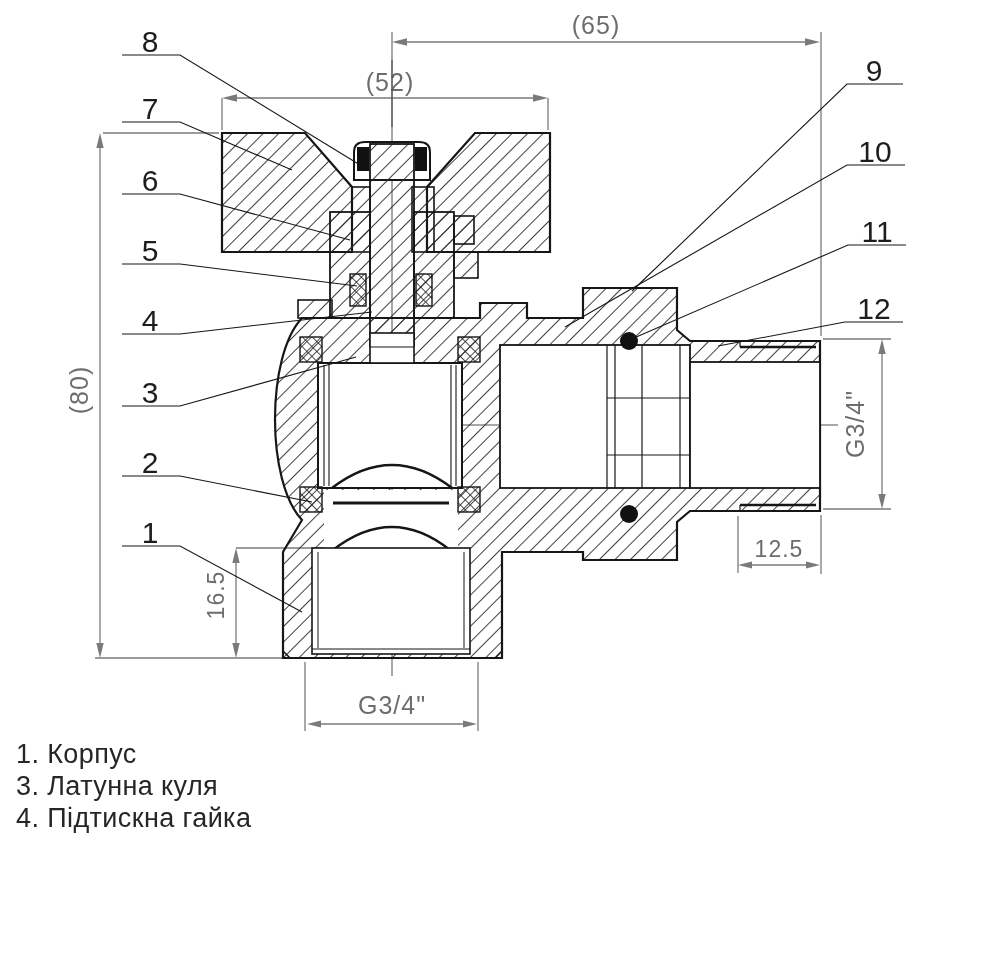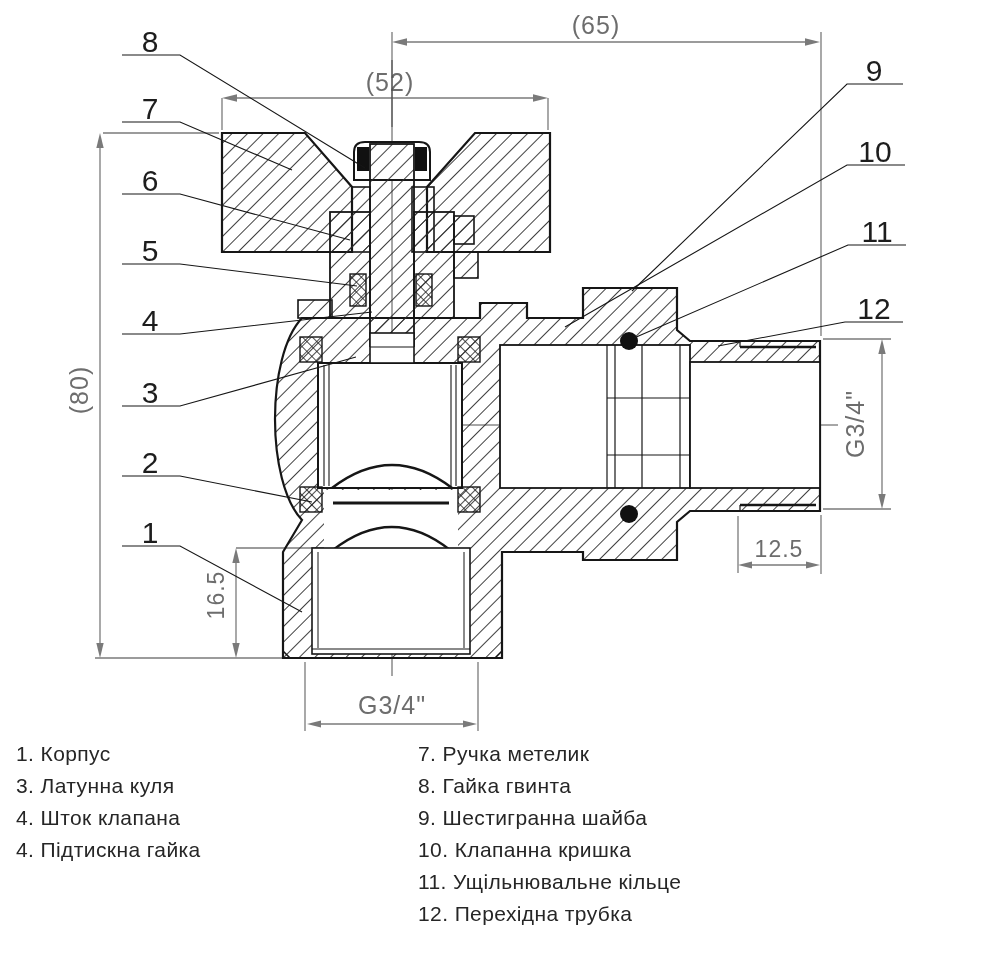--- a/index.html
+++ b/index.html
@@ -1,19 +1,19 @@
 <!DOCTYPE html>
 <html><head>
 <meta charset="utf-8">
 <style>
   html,body{margin:0;padding:0;background:#ffffff;}
   #page{position:relative;width:1000px;height:955px;background:#ffffff;overflow:hidden;
         font-family:"Liberation Sans", sans-serif;}
   #drawing{position:absolute;left:0;top:0;}
-  .legend{position:absolute;top:738px;color:#262626;font-size:21px;line-height:32px;
+  .legend{position:absolute;top:738px;color:#262626;font-size:27px;line-height:32px;
           letter-spacing:0.4px;white-space:nowrap;}
   #legend-left{left:16px;}
   #legend-right{left:418px;}
   .legend div{height:32px;}
   svg text{font-family:"Liberation Sans", sans-serif;}
   .dimtxt{fill:#6d6d6d;font-size:25px;letter-spacing:1px;}
   .dimtxt-sm{fill:#6d6d6d;font-size:23px;letter-spacing:1px;}
   .callout{fill:#1d1d1d;font-size:30px;}
 </style>
 </head>
@@ -220,25 +220,16 @@
     <text class="callout" x="874" y="81">9</text>
     <text class="callout" x="875" y="162">10</text>
     <text class="callout" x="877" y="242">11</text>
     <text class="callout" x="874" y="319">12</text>
   </g>
 </svg>
 
 <div class="legend" id="legend-left">
   <div>1. Корпус</div>
   <div>3. Латунна куля</div>
-  <div>4. Шток клапана</div>
   <div>4. Підтискна гайка</div>
 </div>
-<div class="legend" id="legend-right">
-  <div>7. Ручка метелик</div>
-  <div>8. Гайка гвинта</div>
-  <div>9. Шестигранна шайба</div>
-  <div>10. Клапанна кришка</div>
-  <div>11. Ущільнювальне кільце</div>
-  <div>12. Перехідна трубка</div>
+
 </div>
 
-</div>
-
 </body></html>

